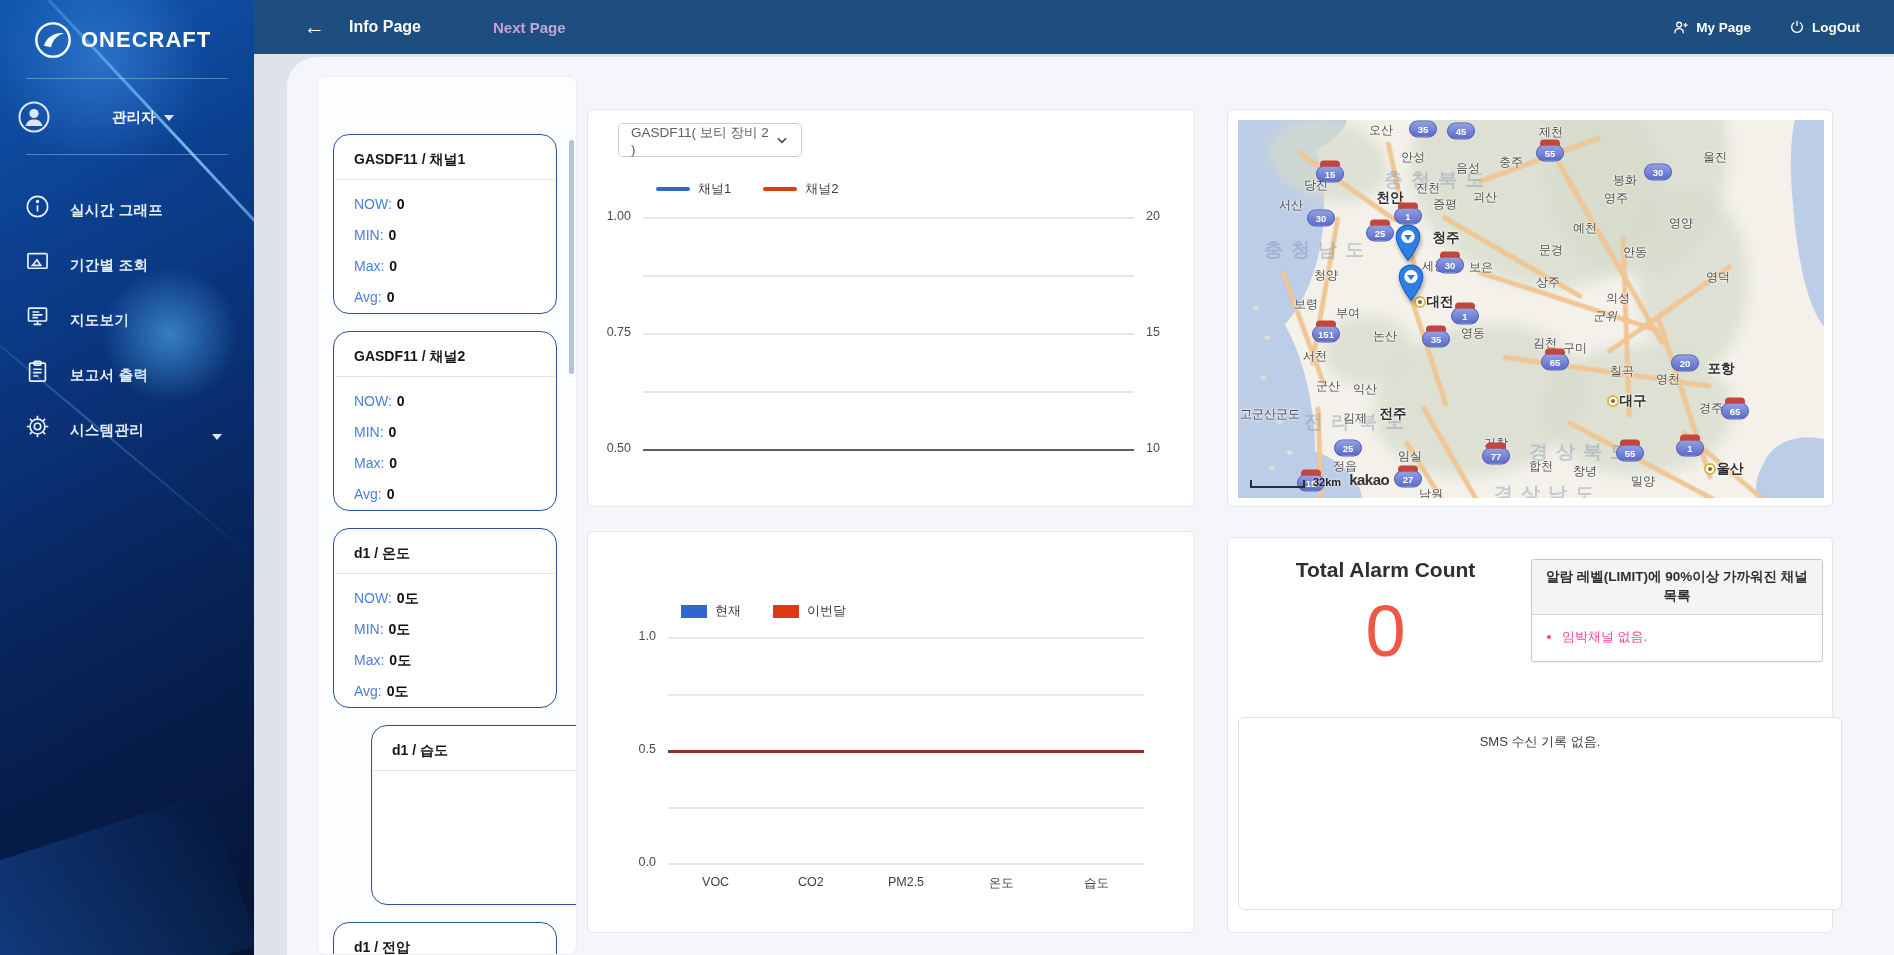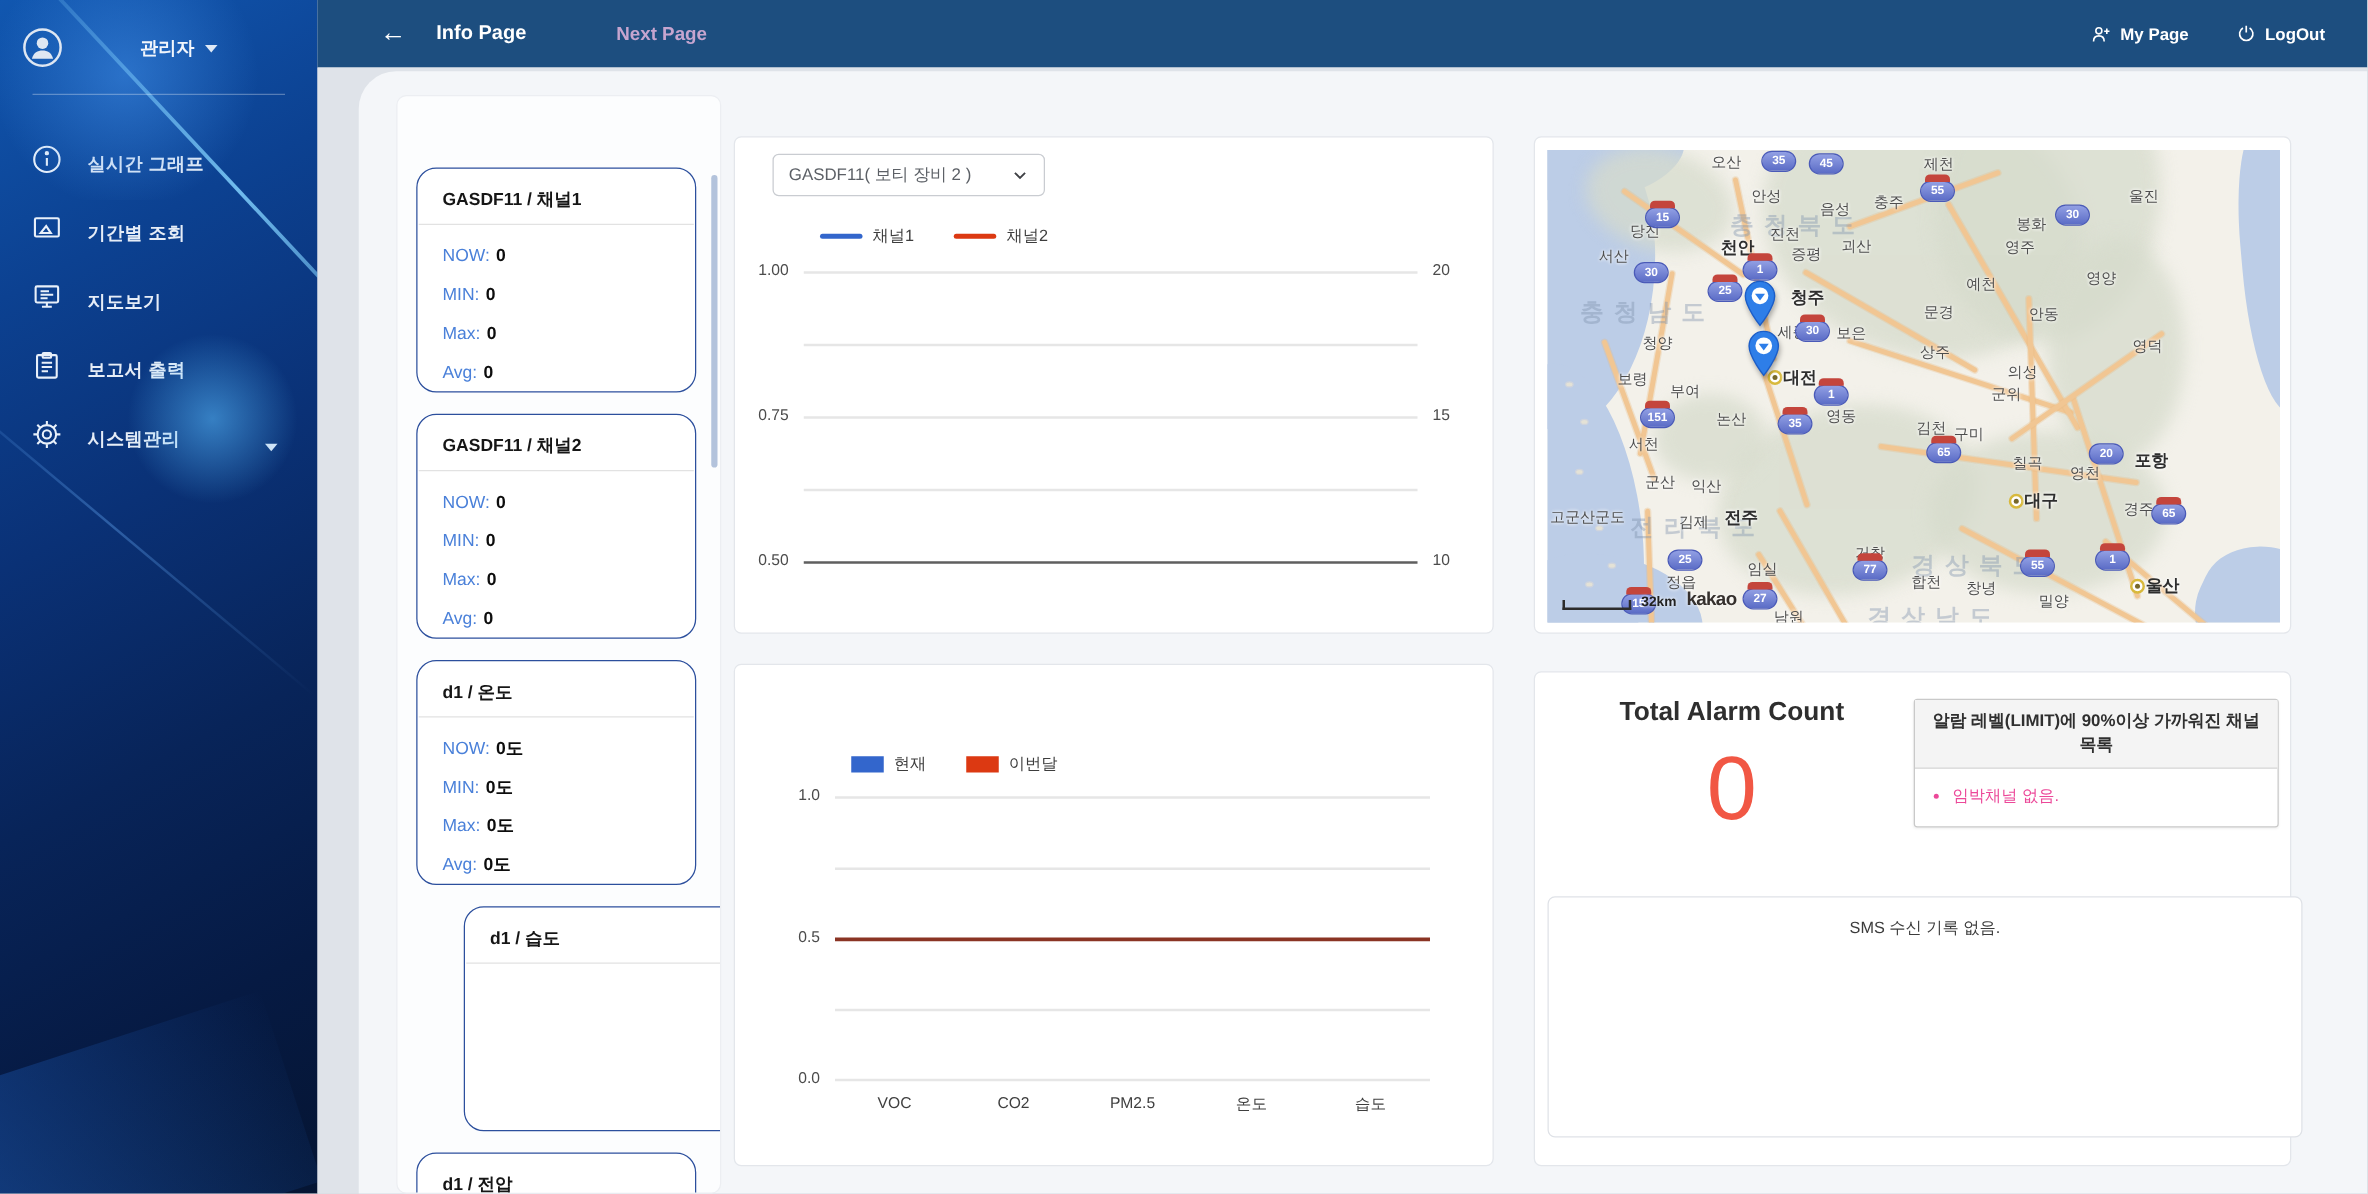--- a/index.html
+++ b/index.html
@@ -48,21 +48,21 @@
   .sc-title{padding:16px 20px 10px;font-size:14px;font-weight:700;color:#161616}
   .sc-div{height:1px;background:#e2e2e2;margin:0 1px}
   .sc-rows{padding:9px 20px}
   .stat-row{font-size:14px;line-height:31px;color:#4a80d9}
   .stat-row b{color:#0d0d0d;margin-left:5px}
   .cards-scrollbar{position:absolute;left:251px;top:63px;width:5px;height:234px;background:#b3c3dc;border-radius:3px}
 
   
   .chart1{left:333px;top:55px;width:608px;height:398px}
   .chart2{left:333px;top:477px;width:608px;height:402px}
-  .select{position:absolute;left:30px;top:13px;width:218px;height:34px;border:1px solid #c9ccd1;border-radius:5px;display:flex;align-items:center;padding:0 12px;cursor:pointer;background:#fff}
+  .select{position:absolute;left:30px;top:13px;width:184px;height:34px;border:1px solid #c9ccd1;border-radius:5px;display:flex;align-items:center;padding:0 12px;cursor:pointer;background:#fff}
   .select .sel-text{font-size:13.5px;color:#5c6066}
   .select .sel-chev{margin-left:auto}
   .legend{position:absolute;display:flex;gap:32px;align-items:center}
   .lg-item{display:flex;align-items:center;gap:8px;font-size:13px;color:#3d3d3d}
   .lg-line{width:34px;height:4px;border-radius:2px}
   .lg-rect{width:26px;height:13px}
   .plot{position:absolute}
   .gridline{position:absolute;left:0;right:0;height:2px;background:#e6e6e6}
   .gridline.dark{background:#5f5f5f}
   .gridline.red{background:#8a3424;height:3px}
@@ -109,20 +109,29 @@
 
 <div class="app">
 
   <div class="sidebar">
     <div class="fx fx3"></div>
     <div class="fx fx1"></div>
     <div class="fx fx2"></div>
     <div class="fx fx5"></div>
     <div class="fx fx4"></div>
 
+    <div class="brand">
+      <span>
+        <svg width="38" height="38" viewBox="0 0 40 40">
+          <circle cx="20" cy="20" r="17.5" fill="none" stroke="#ffffff" stroke-width="2.6"></circle>
+          <path d="M10.5 26 C14 14.5 26 11.5 31.5 13 C24 15.5 20 19.5 18 27.5 Z" fill="#ffffff"></path>
+        </svg>
+      </span>
+      <span class="brand-text">ONECRAFT</span>
+    </div>
 
     <div class="user-row">
       <span class="avatar">
         <svg width="32" height="32" viewBox="0 0 32 32">
           <circle cx="16" cy="16" r="14.5" fill="none" stroke="#dfe7f2" stroke-width="2"></circle>
           <circle cx="16" cy="12.5" r="4.6" fill="#dfe7f2"></circle>
           <path d="M7.5 25 C9 19.8 12 18.4 16 18.4 S 23 19.8 24.5 25 Z" fill="#dfe7f2"></path>
         </svg>
       </span>
       <span class="user-name">
@@ -401,21 +410,21 @@
             <div class="city" style="left: 196px; top: 146px;">세종</div>
             <div class="city" style="left: 243px; top: 147px;">보은</div>
             <div class="city" style="left: 88px; top: 155px;">청양</div>
             <div class="city" style="left: 480px; top: 157px;">영덕</div>
             <div class="city" style="left: 310px; top: 162px;">상주</div>
             <div class="city" style="left: 380px; top: 178px;">의성</div>
             <div class="cdot" style="left: 182px; top: 182px;"></div>
             <div class="city major" style="left: 202px; top: 182px;">대전</div>
             <div class="city" style="left: 68px; top: 184px;">보령</div>
             <div class="city" style="left: 110px; top: 193px;">부여</div>
-            <div class="city" style="left: 367px; top: 196px;">군위</div>
+            <div class="city" style="left: 367px; top: 196px; font-style: italic;">군위</div>
             <div class="city" style="left: 235px; top: 213px;">영동</div>
             <div class="city" style="left: 147px; top: 216px;">논산</div>
             <div class="city" style="left: 307px; top: 223px;">김천</div>
             <div class="city" style="left: 337px; top: 228px;">구미</div>
             <div class="city" style="left: 77px; top: 236px;">서천</div>
             <div class="city major" style="left: 483px; top: 249px;">포항</div>
             <div class="city" style="left: 344px; top: 251px; margin-left: 40px;">칠곡</div>
             <div class="city" style="left: 430px; top: 259px;">영천</div>
             <div class="city" style="left: 90px; top: 266px;">군산</div>
             <div class="city" style="left: 127px; top: 269px;">익산</div>

